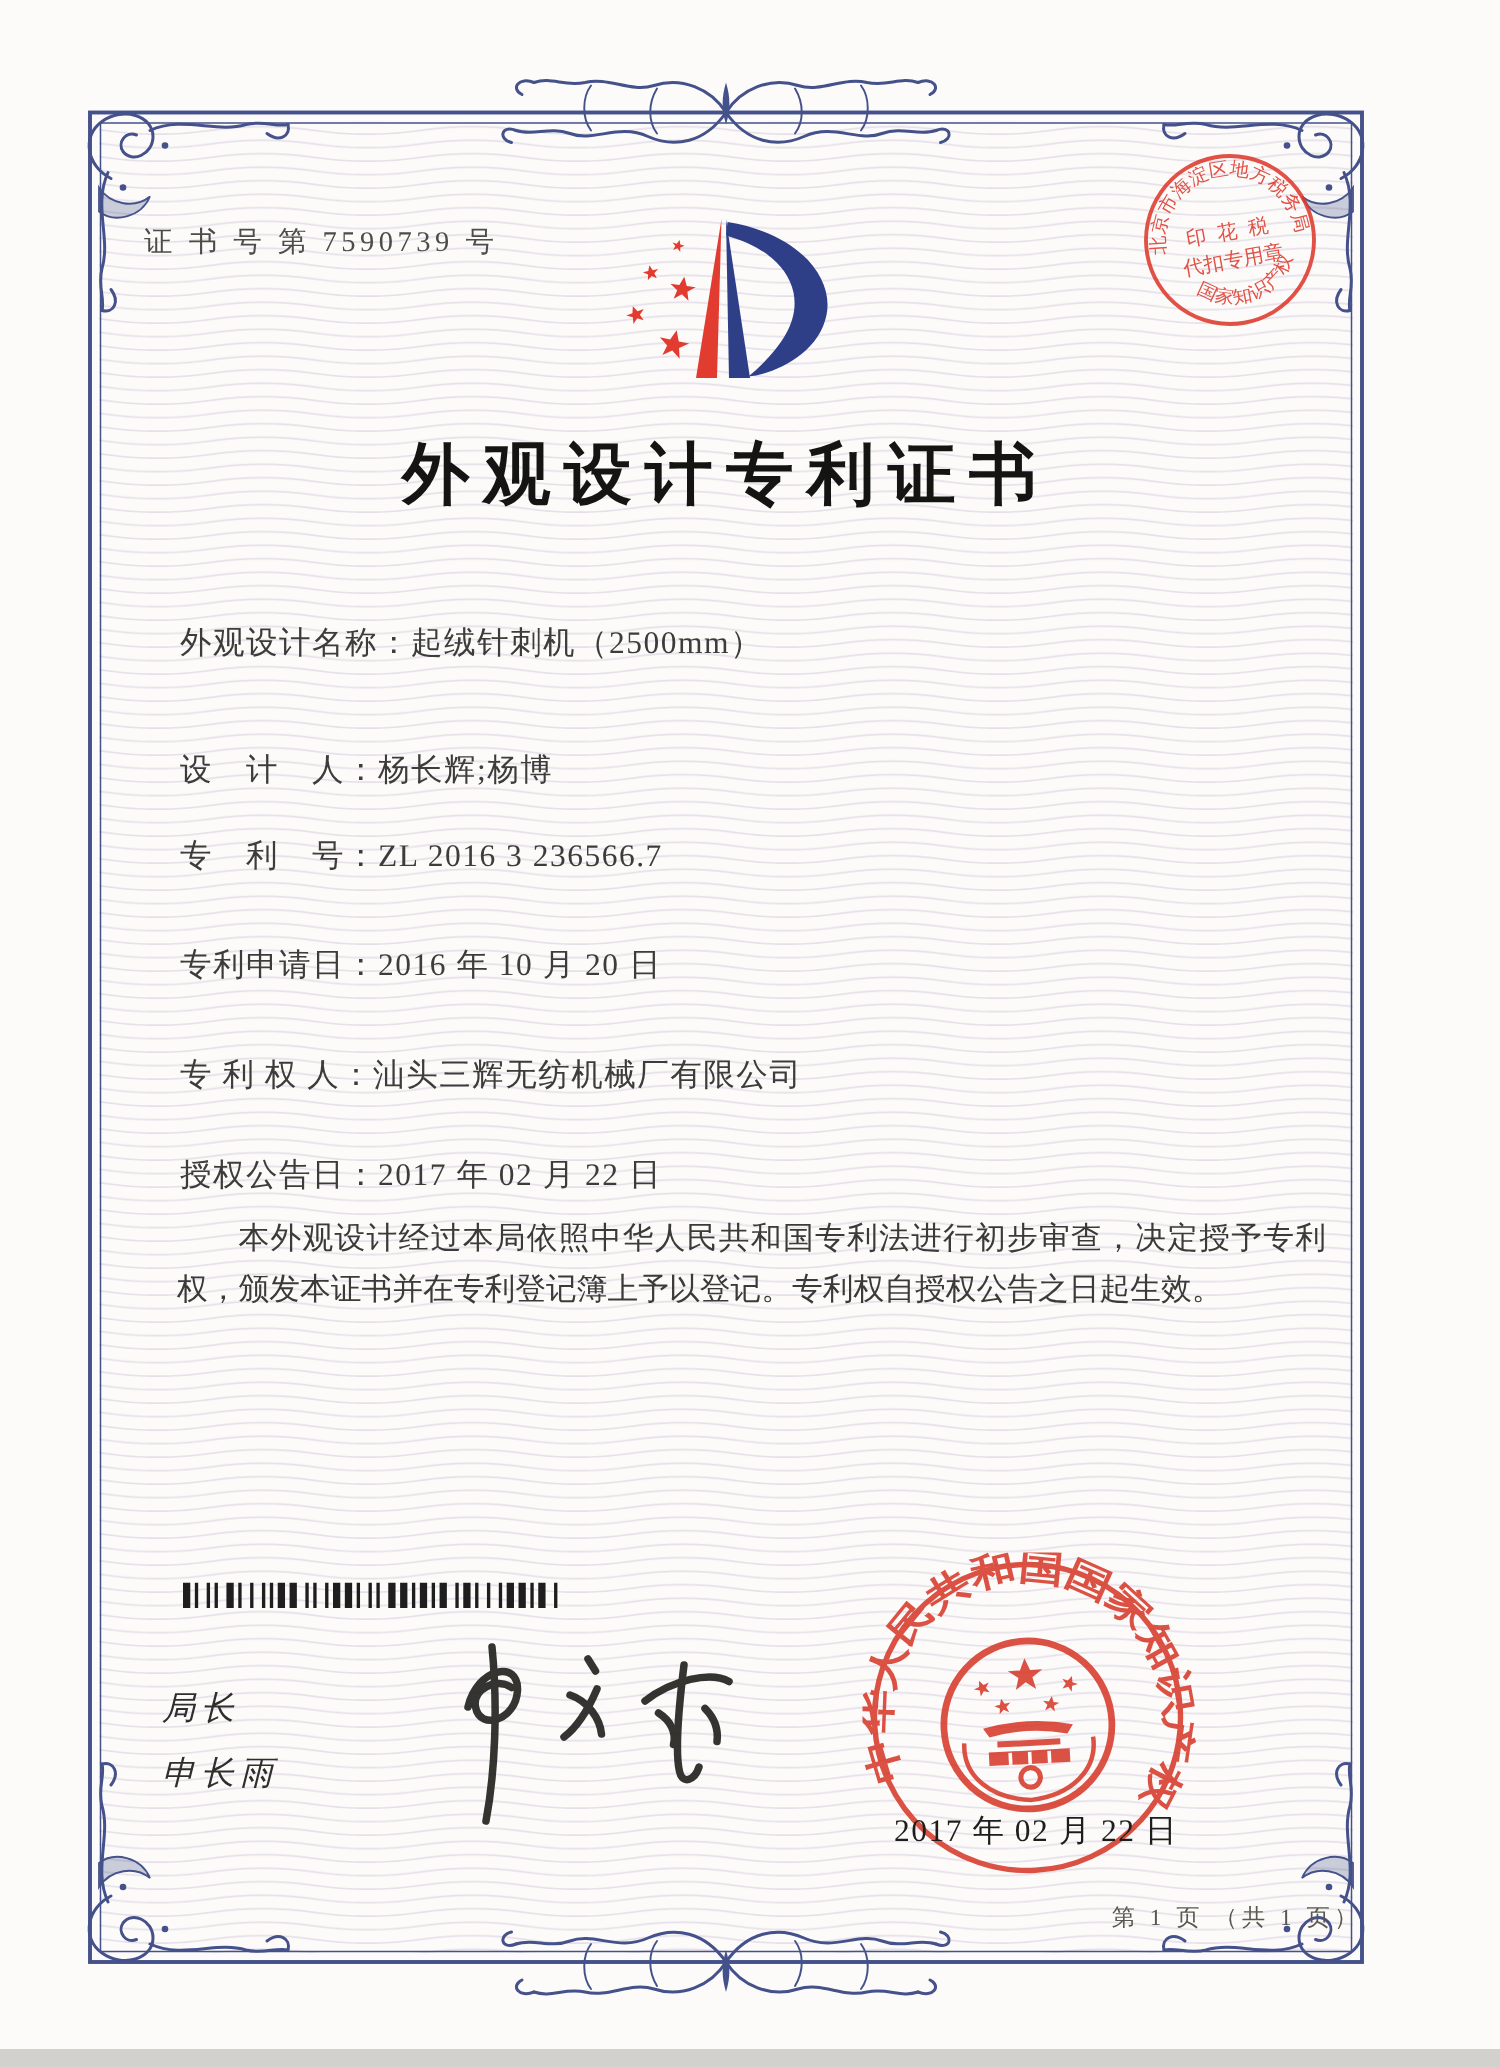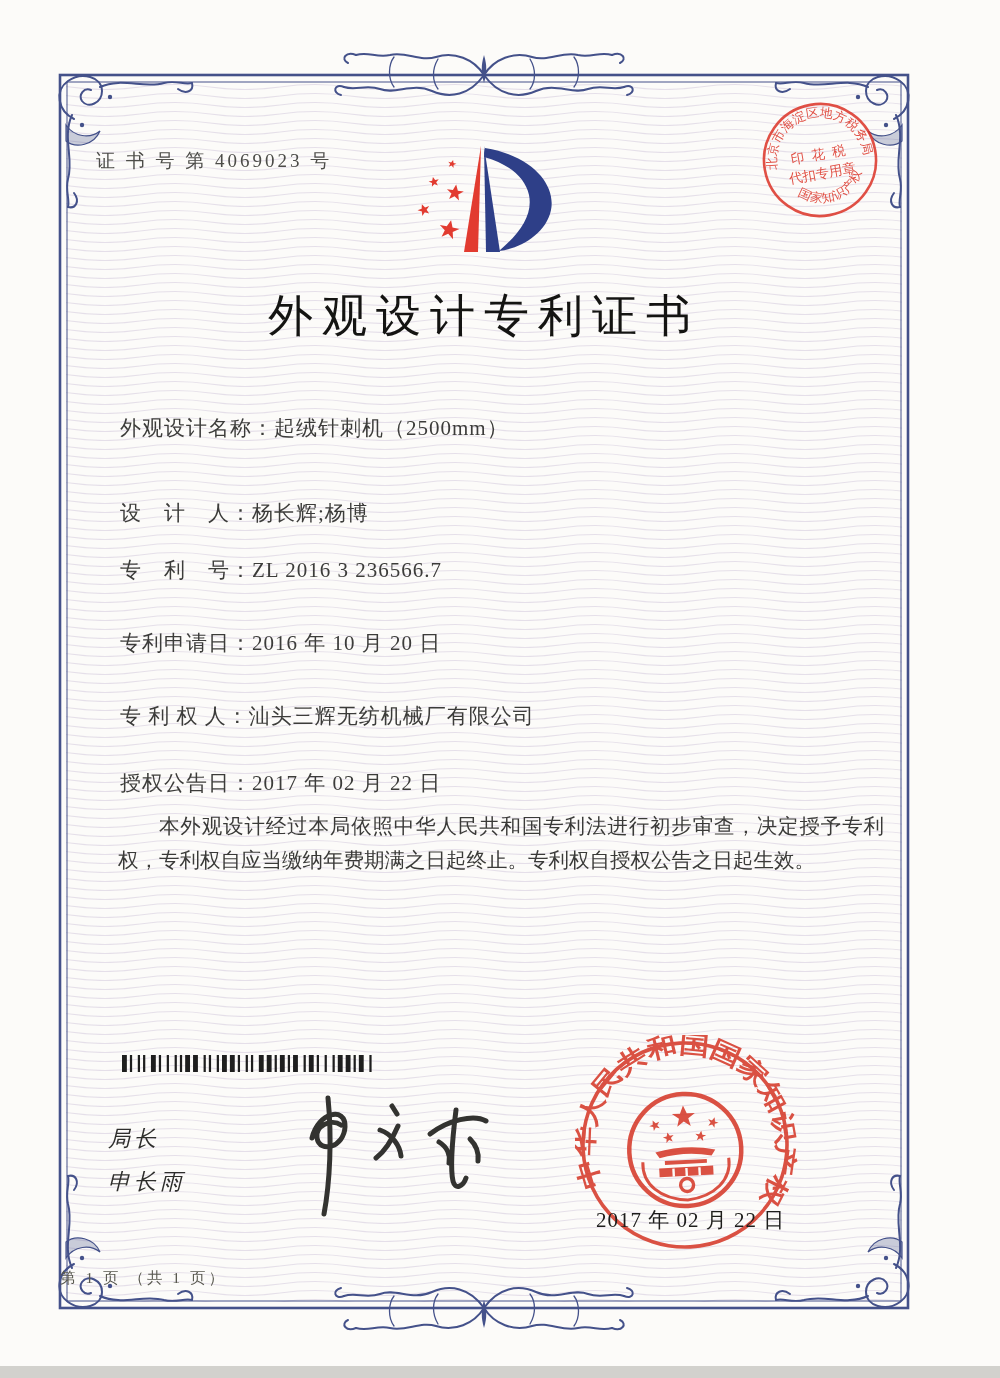--- a/index.html
+++ b/index.html
@@ -5,31 +5,31 @@
   html,body{margin:0;padding:0;}
   body{
     width:1000px;height:1378px;position:relative;overflow:hidden;
     background:#fcfbf9;
     font-family:"Liberation Serif","DejaVu Serif",serif;
     color:#3c3c3a;
   }
   .abs{position:absolute;}
   .cert-no{left:96px;top:148px;font-size:19px;letter-spacing:3px;color:#4c4c48;}
   .title-wrap{left:60px;top:286px;width:848px;text-align:center;}
-  .title{font-size:45px;font-weight:normal;letter-spacing:9px;color:#141412;}
+  .title{font-size:45px;font-weight:bold;letter-spacing:9px;color:#141412;}
   .field{left:120px;font-size:21px;letter-spacing:1px;color:#3c3c3a;white-space:nowrap;}
   .f0{top:414px}.f1{top:499px}.f2{top:556px}.f3{top:629px}.f4{top:702px}.f5{top:769px}
   .body-text{
     left:118px;top:810px;width:766px;font-size:20.5px;line-height:33.5px;
     text-align:justify;color:#3a3a38;
   }
   .body-text p{margin:0;text-indent:2em;}
   .signer{left:108px;font-size:22px;letter-spacing:4px;color:#2e2e2c;font-style:italic;}
   .s-title{top:1124px}.s-name{top:1167px}
-  .footer-wrap{left:60px;top:1268px;width:848px;text-align:left;
+  .footer-wrap{left:60px;top:1268px;width:848px;text-align:right;
     font-size:15.5px;letter-spacing:3px;color:#58584f;}
   .scan-edge{left:0;top:1366px;width:1000px;height:12px;background:#d2d1cd;}
   svg text{font-family:"Liberation Serif","DejaVu Serif",serif;}
 </style>
 </head>
 <body>
 
 <svg class="abs" style="left:0;top:0;" width="1000" height="1378" viewBox="0 0 1000 1378">
   <defs>
     <pattern id="waves" width="140" height="9" patternUnits="userSpaceOnUse">
@@ -65,21 +65,21 @@
   <rect x="67" y="82" width="834" height="1219" fill="none" stroke="#44518a" stroke-width="1"></rect>
 
   <use href="#corner-orn" transform="translate(60,75)"></use>
   <use href="#corner-orn" transform="translate(908,75) scale(-1,1)"></use>
   <use href="#corner-orn" transform="translate(60,1308) scale(1,-1)"></use>
   <use href="#corner-orn" transform="translate(908,1308) scale(-1,-1)"></use>
   <use href="#center-orn" transform="translate(484,73)"></use>
   <use href="#center-orn" transform="translate(484,1310) scale(1,-1)"></use>
 </svg>
 
-<div class="abs cert-no">证 书 号 第 4069023 号</div>
+<div class="abs cert-no">证 书 号 第 7590739 号</div>
 
 <svg class="abs" style="left:402px;top:138px;" width="170" height="122" viewBox="0 0 170 122">
   <g fill="#e23b30">
     <polygon points="0,-10 2.94,-3.09 10,-3.09 4.05,1.18 5.88,8.09 0,3.82 -5.88,8.09 -4.05,1.18 -10,-3.09 -2.94,-3.09" transform="translate(50,26) scale(0.42) rotate(15)"></polygon>
     <polygon points="0,-10 2.94,-3.09 10,-3.09 4.05,1.18 5.88,8.09 0,3.82 -5.88,8.09 -4.05,1.18 -10,-3.09 -2.94,-3.09" transform="translate(32,44) scale(0.52) rotate(-12)"></polygon>
     <polygon points="0,-10 2.94,-3.09 10,-3.09 4.05,1.18 5.88,8.09 0,3.82 -5.88,8.09 -4.05,1.18 -10,-3.09 -2.94,-3.09" transform="translate(53,55) scale(0.85) rotate(8)"></polygon>
     <polygon points="0,-10 2.94,-3.09 10,-3.09 4.05,1.18 5.88,8.09 0,3.82 -5.88,8.09 -4.05,1.18 -10,-3.09 -2.94,-3.09" transform="translate(22,72) scale(0.62) rotate(-20)"></polygon>
     <polygon points="0,-10 2.94,-3.09 10,-3.09 4.05,1.18 5.88,8.09 0,3.82 -5.88,8.09 -4.05,1.18 -10,-3.09 -2.94,-3.09" transform="translate(47,92) scale(1.0) rotate(12)"></polygon>
   </g>
   <path d="M79,8 L62,114 L76,114 Z" fill="#e23b30"></path>
@@ -122,21 +122,21 @@
   <span>专利申请日：</span><span>2016 年 10 月 20 日</span>
 </div>
 <div class="abs field f4">
   <span>专 利 权 人：</span><span>汕头三辉无纺机械厂有限公司</span>
 </div>
 <div class="abs field f5">
   <span>授权公告日：</span><span>2017 年 02 月 22 日</span>
 </div>
 
 <div class="abs body-text">
-  <p>本外观设计经过本局依照中华人民共和国专利法进行初步审查，决定授予专利权，专利权自应当缴纳年费期满之日起终止。专利权自授权公告之日起生效。</p>
+  <p>本外观设计经过本局依照中华人民共和国专利法进行初步审查，决定授予专利权，颁发本证书并在专利登记簿上予以登记。专利权自授权公告之日起生效。</p>
 </div>
 
 <svg class="abs" id="barcode" style="left:122px;top:1055px;" width="250" height="17" viewBox="0 0 250 17">
     <rect x="0.00" y="0" width="4.86" height="17" fill="#1e1e1e"></rect>
     <rect x="7.89" y="0" width="2.23" height="17" fill="#1e1e1e"></rect>
     <rect x="15.79" y="0" width="2.23" height="17" fill="#1e1e1e"></rect>
     <rect x="21.05" y="0" width="2.23" height="17" fill="#1e1e1e"></rect>
     <rect x="28.95" y="0" width="4.86" height="17" fill="#1e1e1e"></rect>
     <rect x="36.84" y="0" width="2.23" height="17" fill="#1e1e1e"></rect>
     <rect x="44.74" y="0" width="2.23" height="17" fill="#1e1e1e"></rect>

